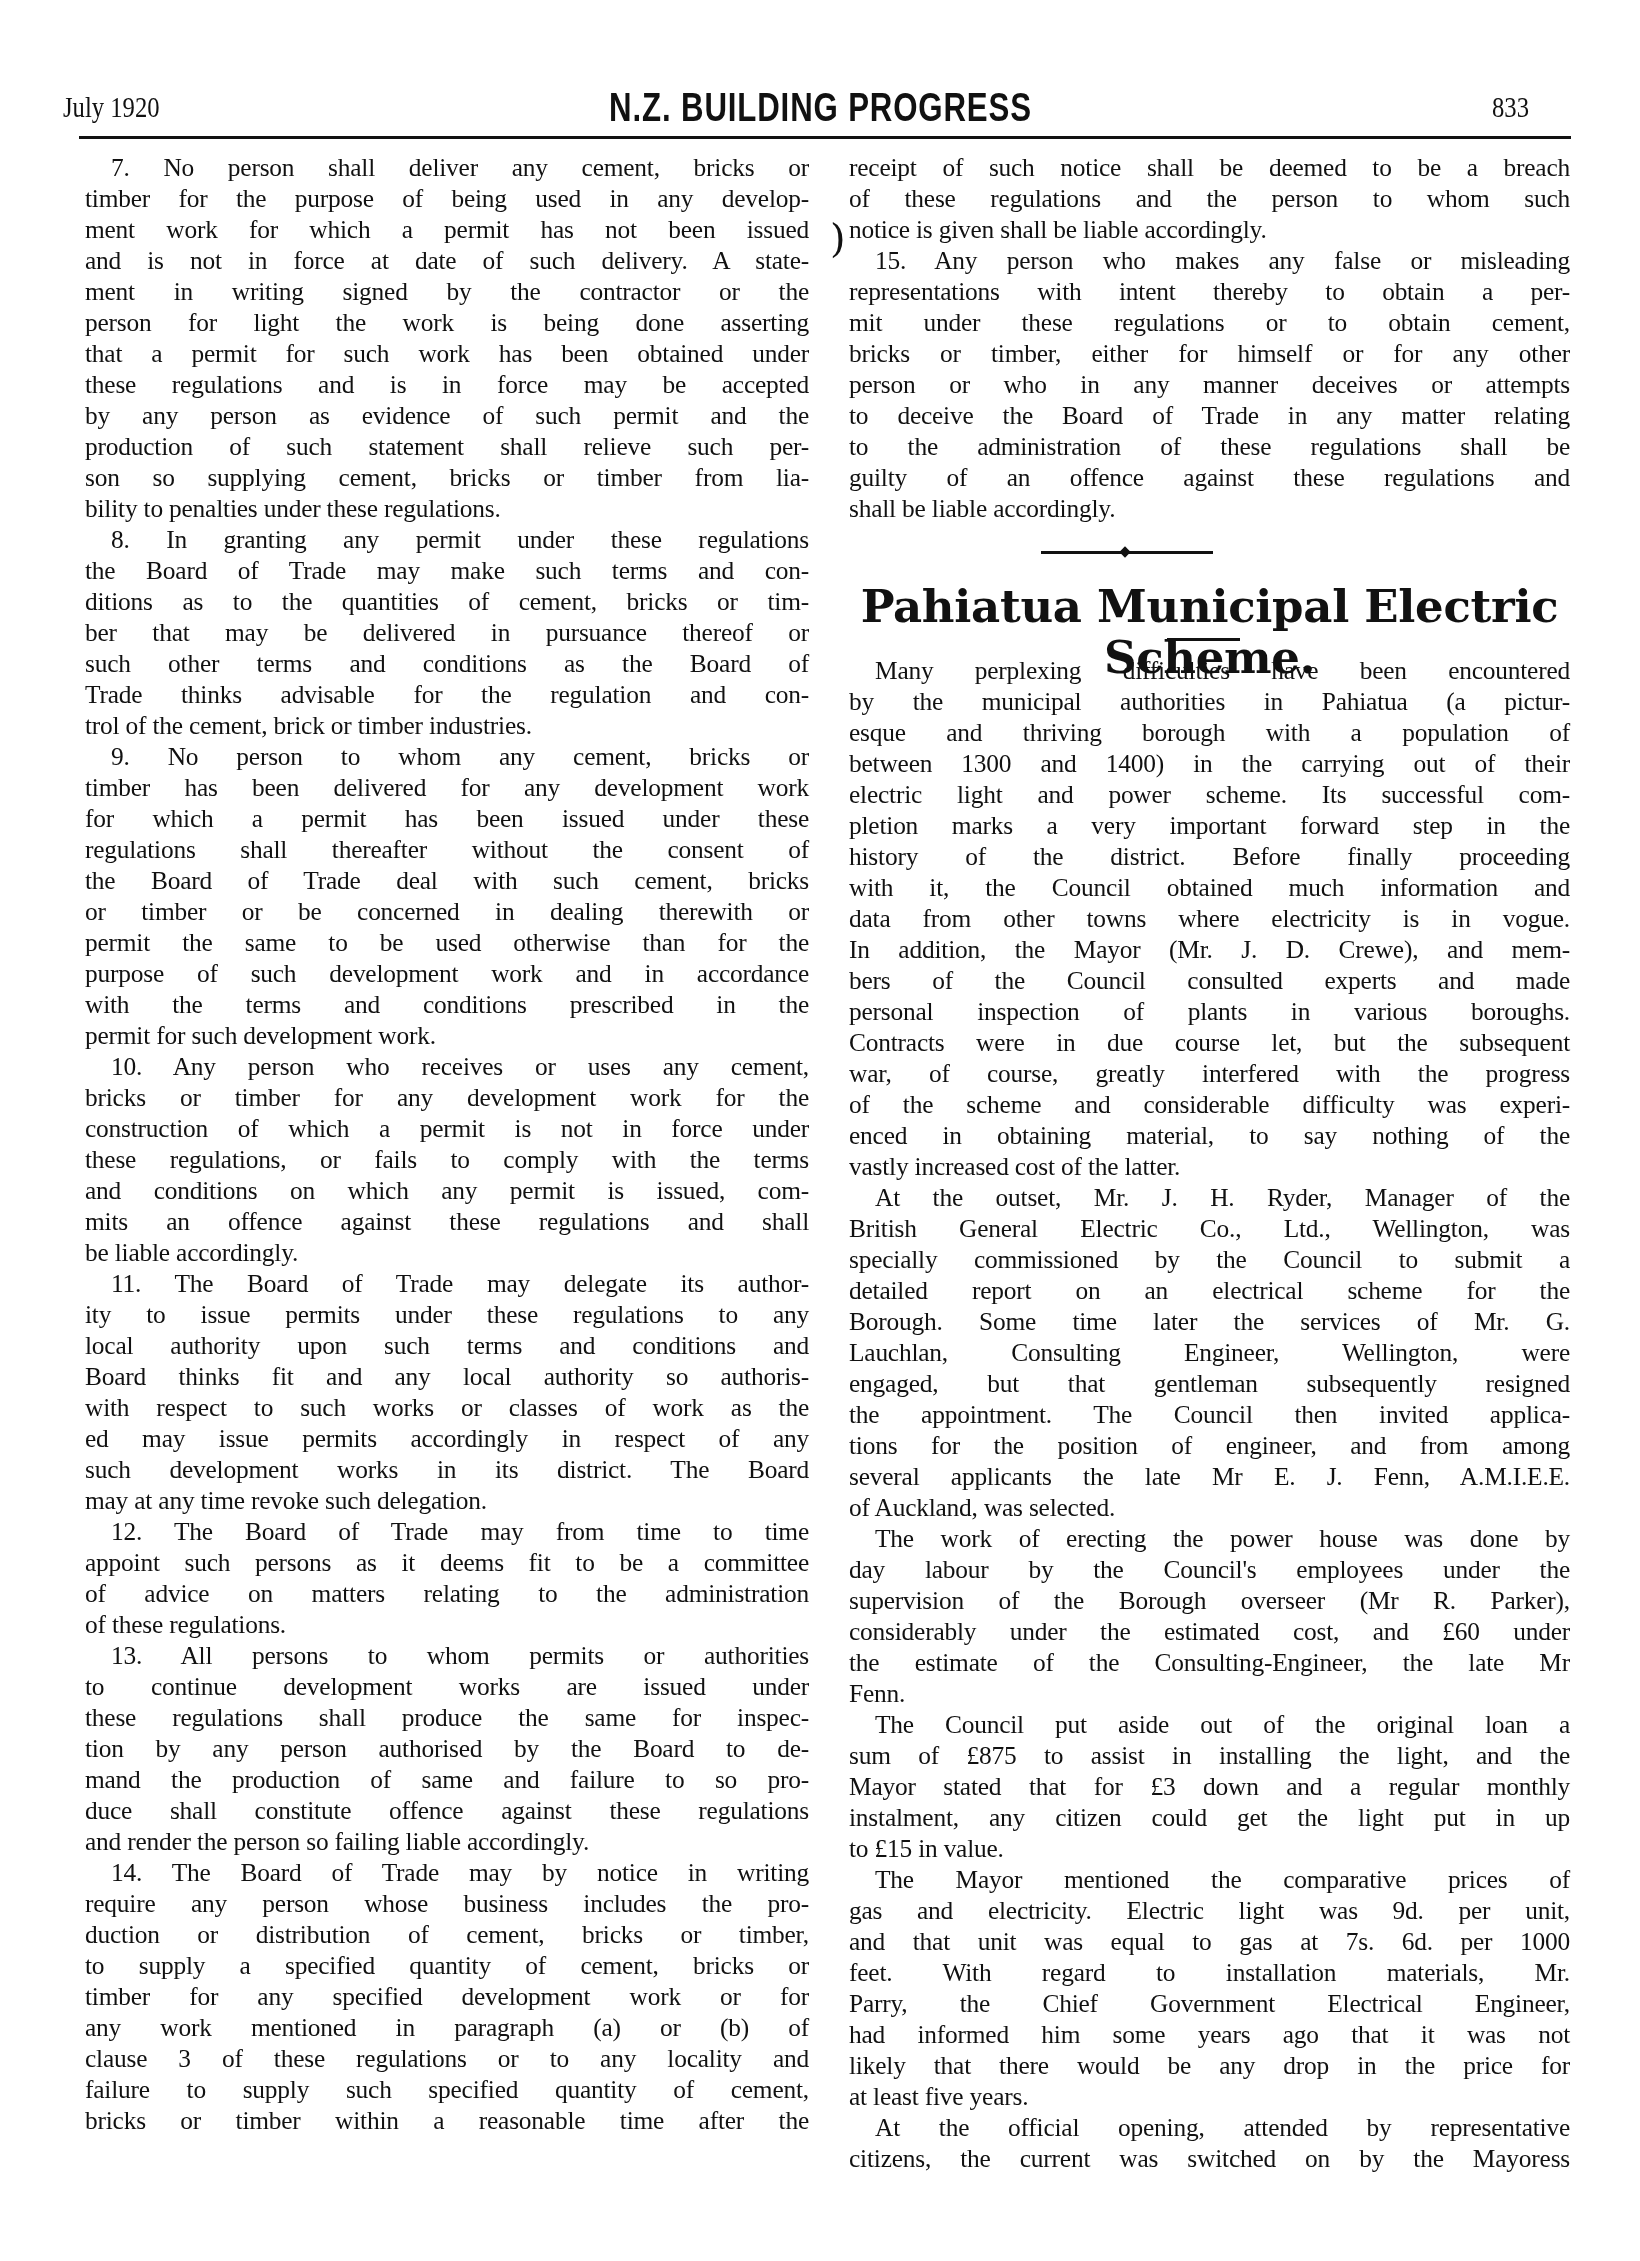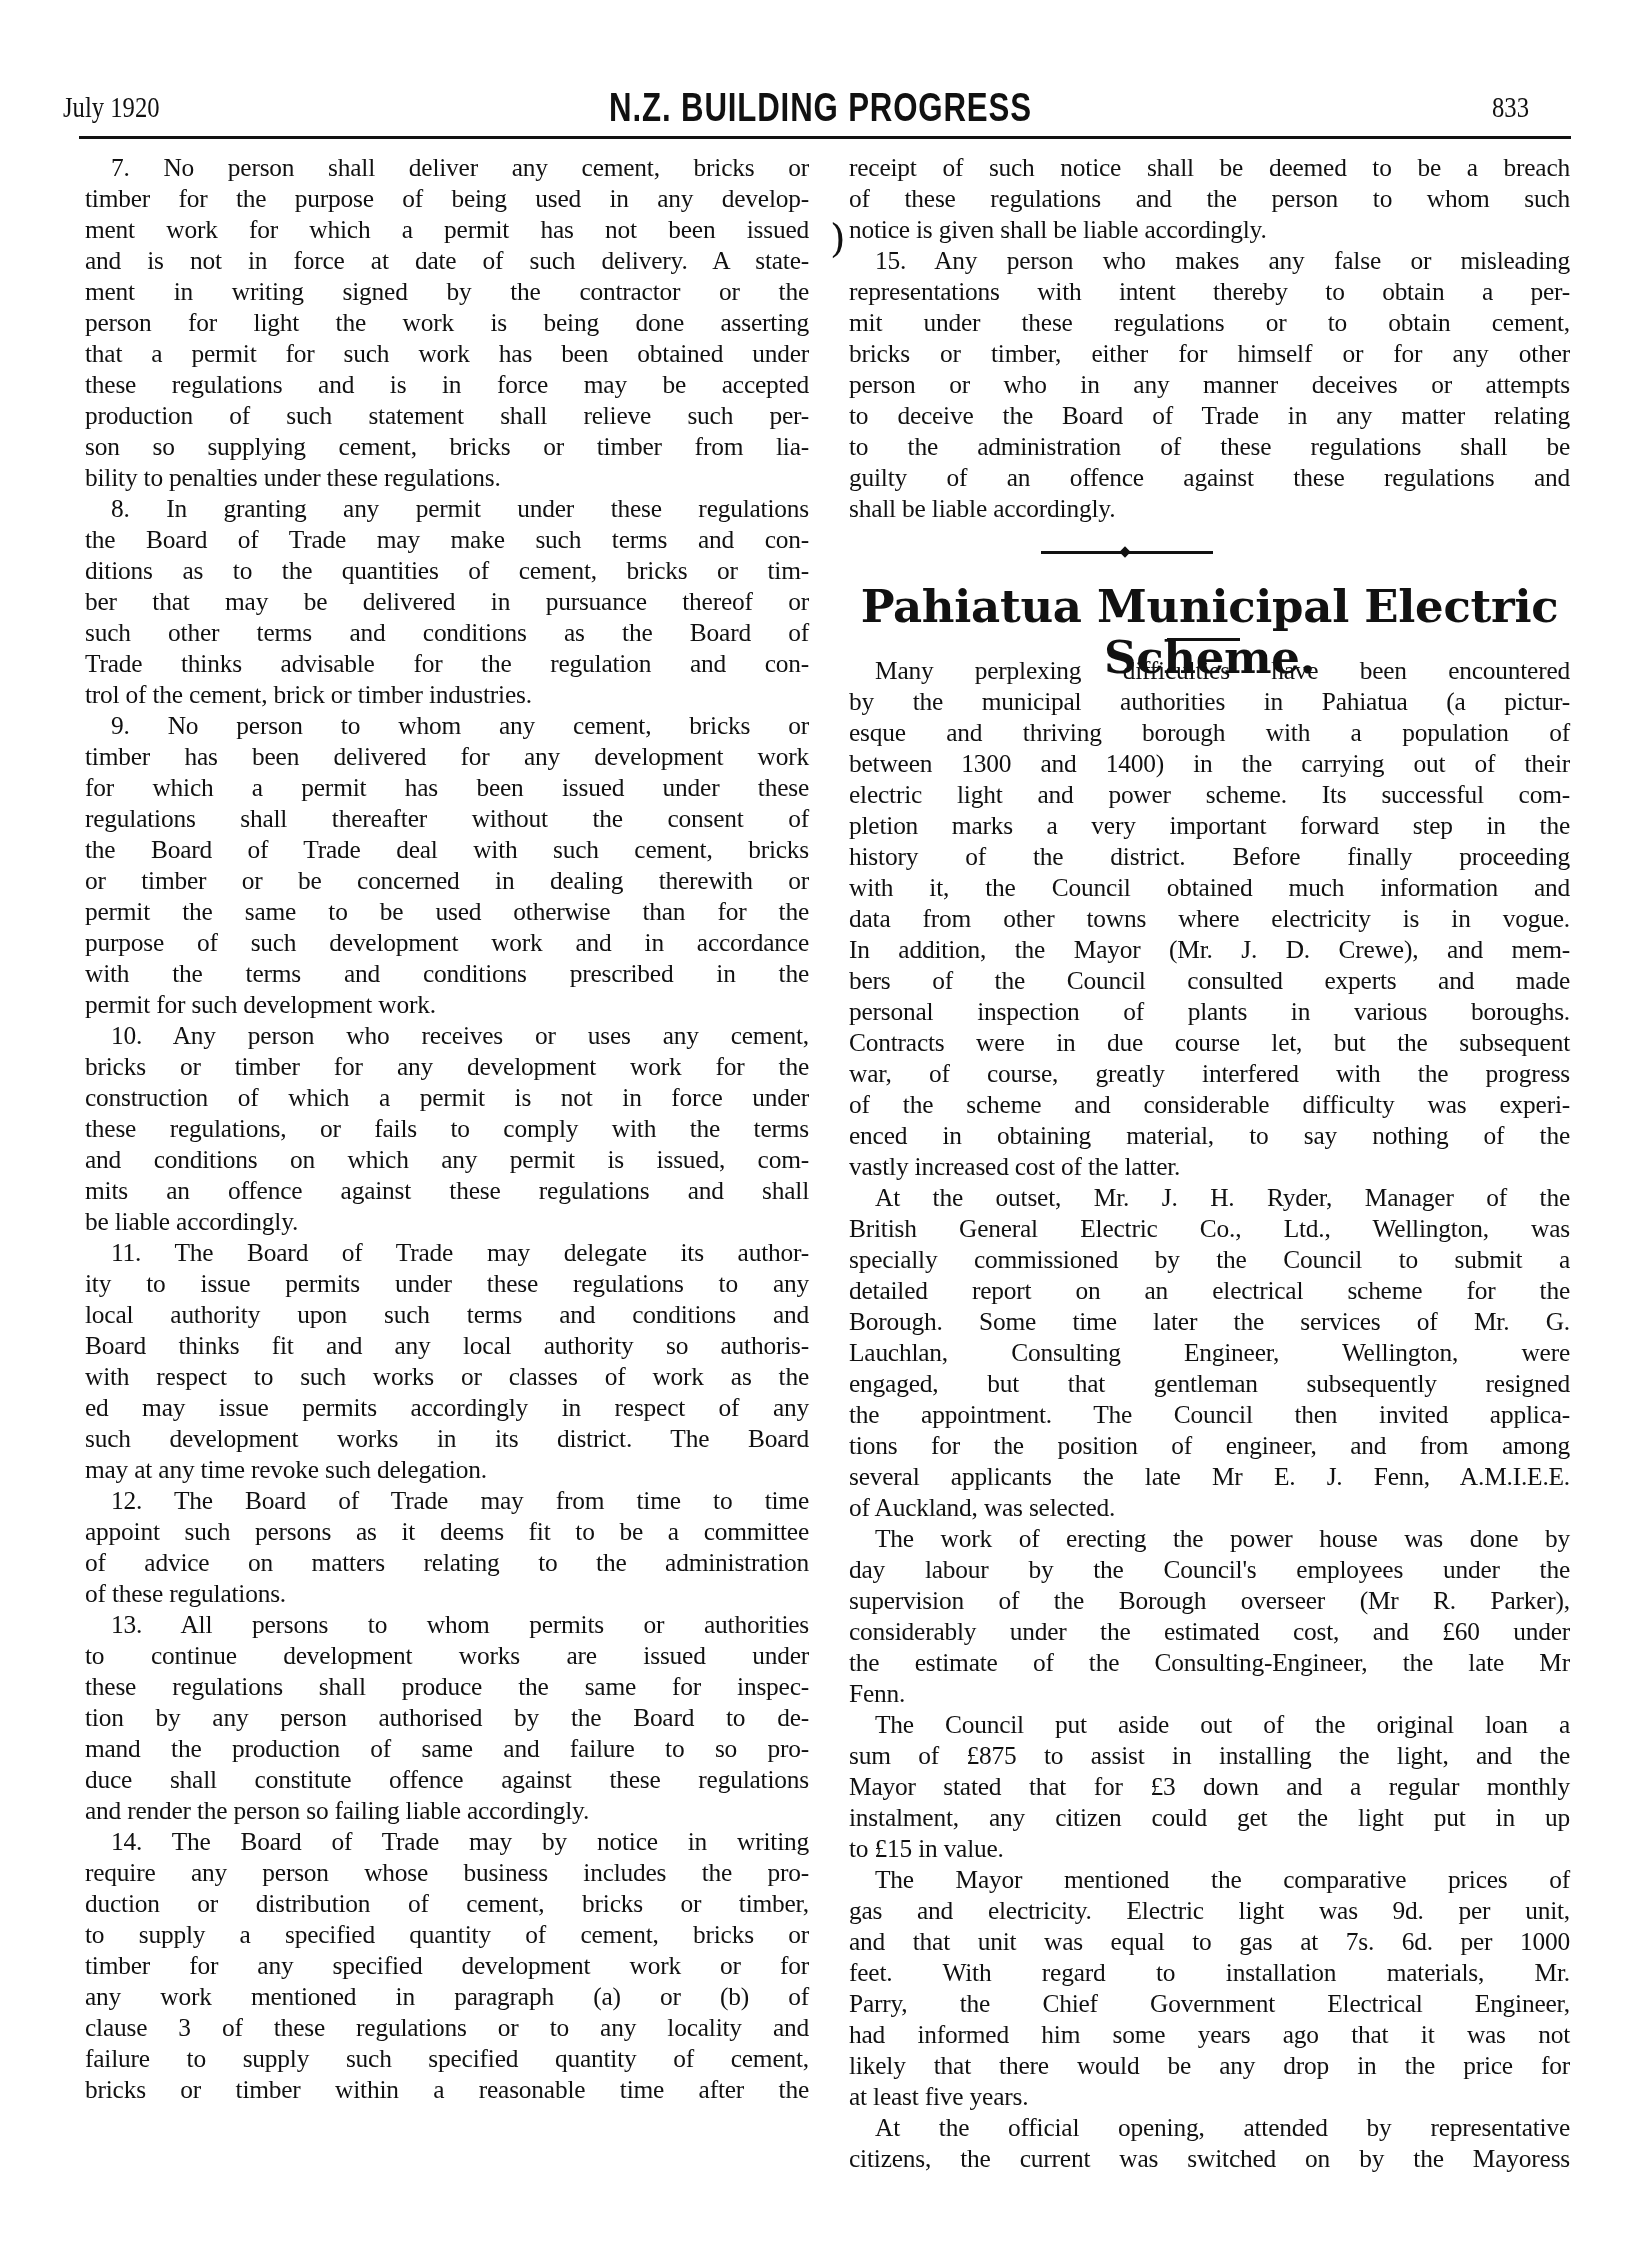--- a/index.html
+++ b/index.html
@@ -54,20 +54,21 @@
 
   <div class="col col-left" id="col-left">
       <span class="line indent">7.  No person shall deliver any cement, bricks or</span>
       <span class="line">timber for the purpose of being used in any develop-</span>
       <span class="line">ment work for which a permit has not been issued</span>
       <span class="line">and is not in force at date of such delivery.  A state-</span>
       <span class="line">ment in writing signed by the contractor or the</span>
       <span class="line">person for light the work is being done asserting</span>
       <span class="line">that a permit for such work has been obtained under</span>
       <span class="line">these regulations and is in force may be accepted</span>
+      <span class="line">by any person as evidence of such permit and the</span>
       <span class="line">production of such statement shall relieve such per-</span>
       <span class="line">son so supplying cement, bricks or timber from lia-</span>
       <span class="line last">bility to penalties under these regulations.</span>
       <span class="line indent">8.  In granting any permit under these regulations</span>
       <span class="line">the Board of Trade may make such terms and con-</span>
       <span class="line">ditions as to the quantities of cement, bricks or tim-</span>
       <span class="line">ber that may be delivered in pursuance thereof or</span>
       <span class="line">such other terms and conditions as the Board of</span>
       <span class="line">Trade thinks advisable for the regulation and con-</span>
       <span class="line last">trol of the cement, brick or timber industries.</span>

